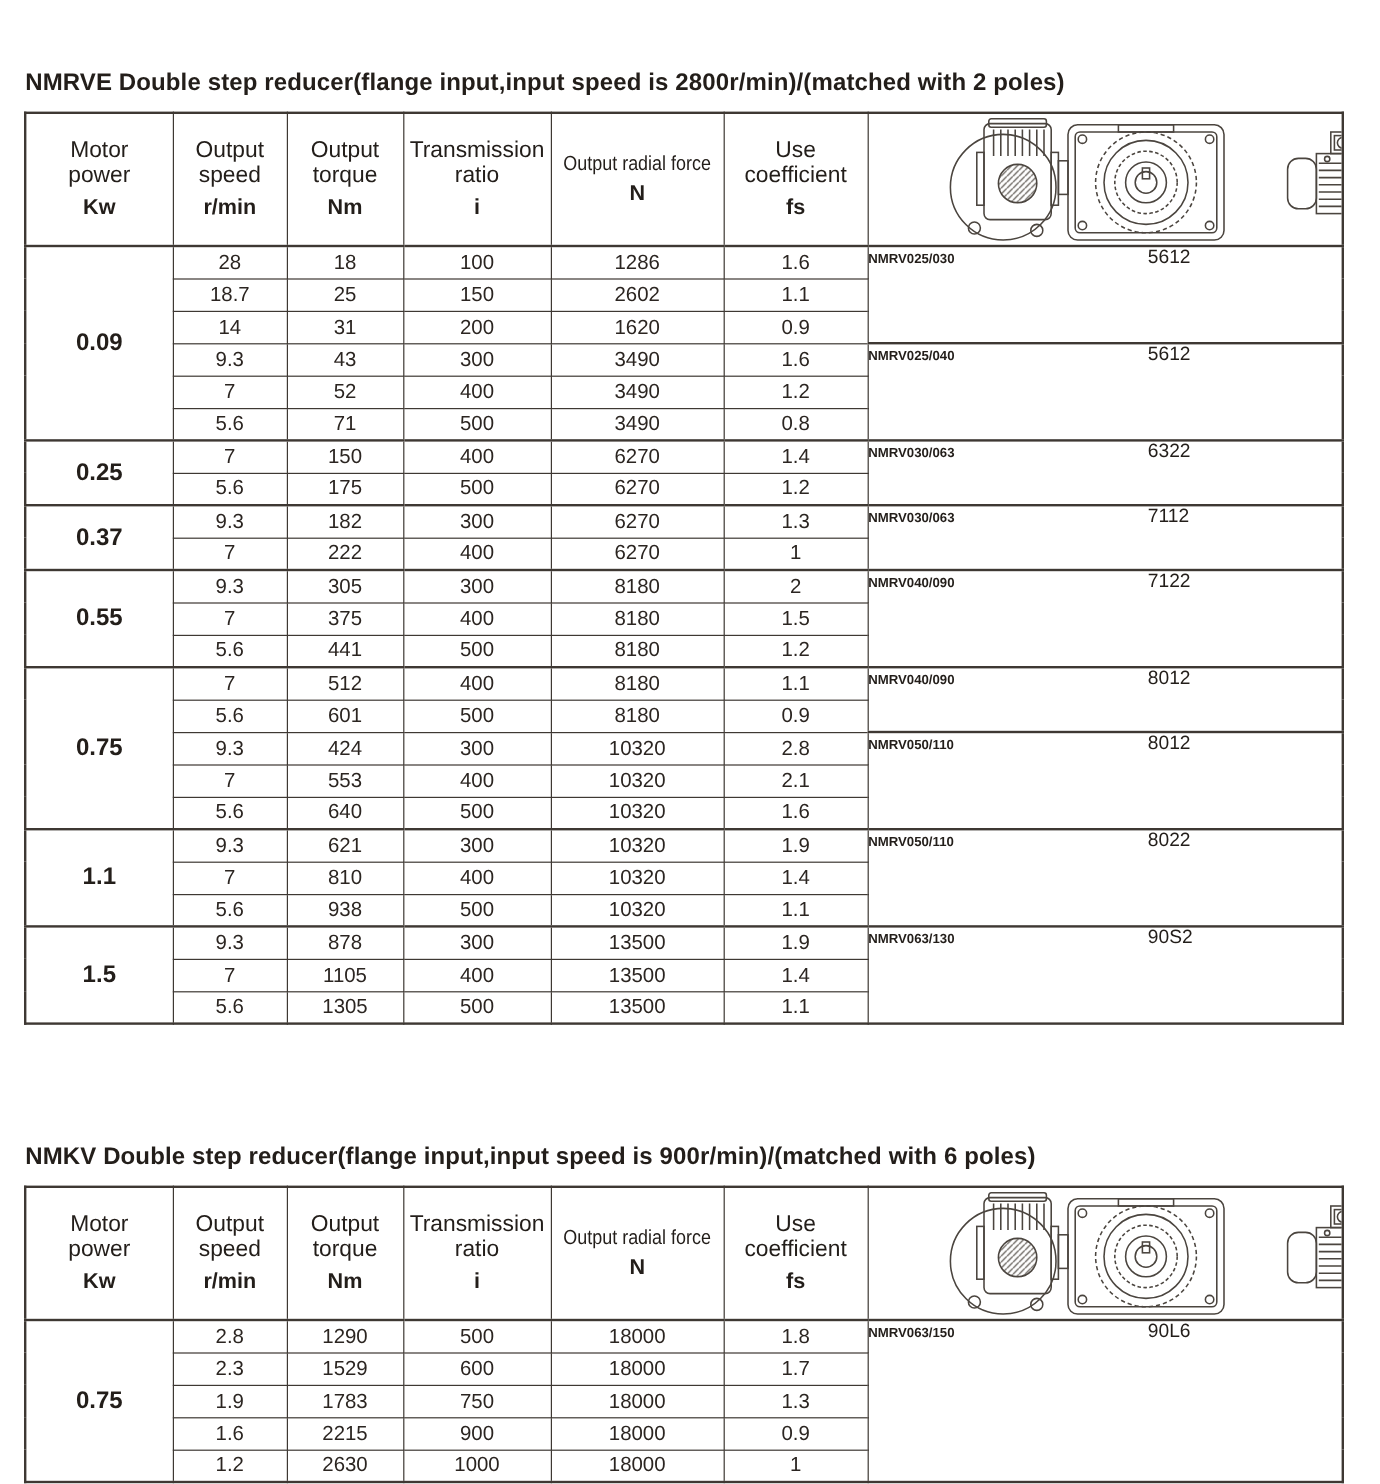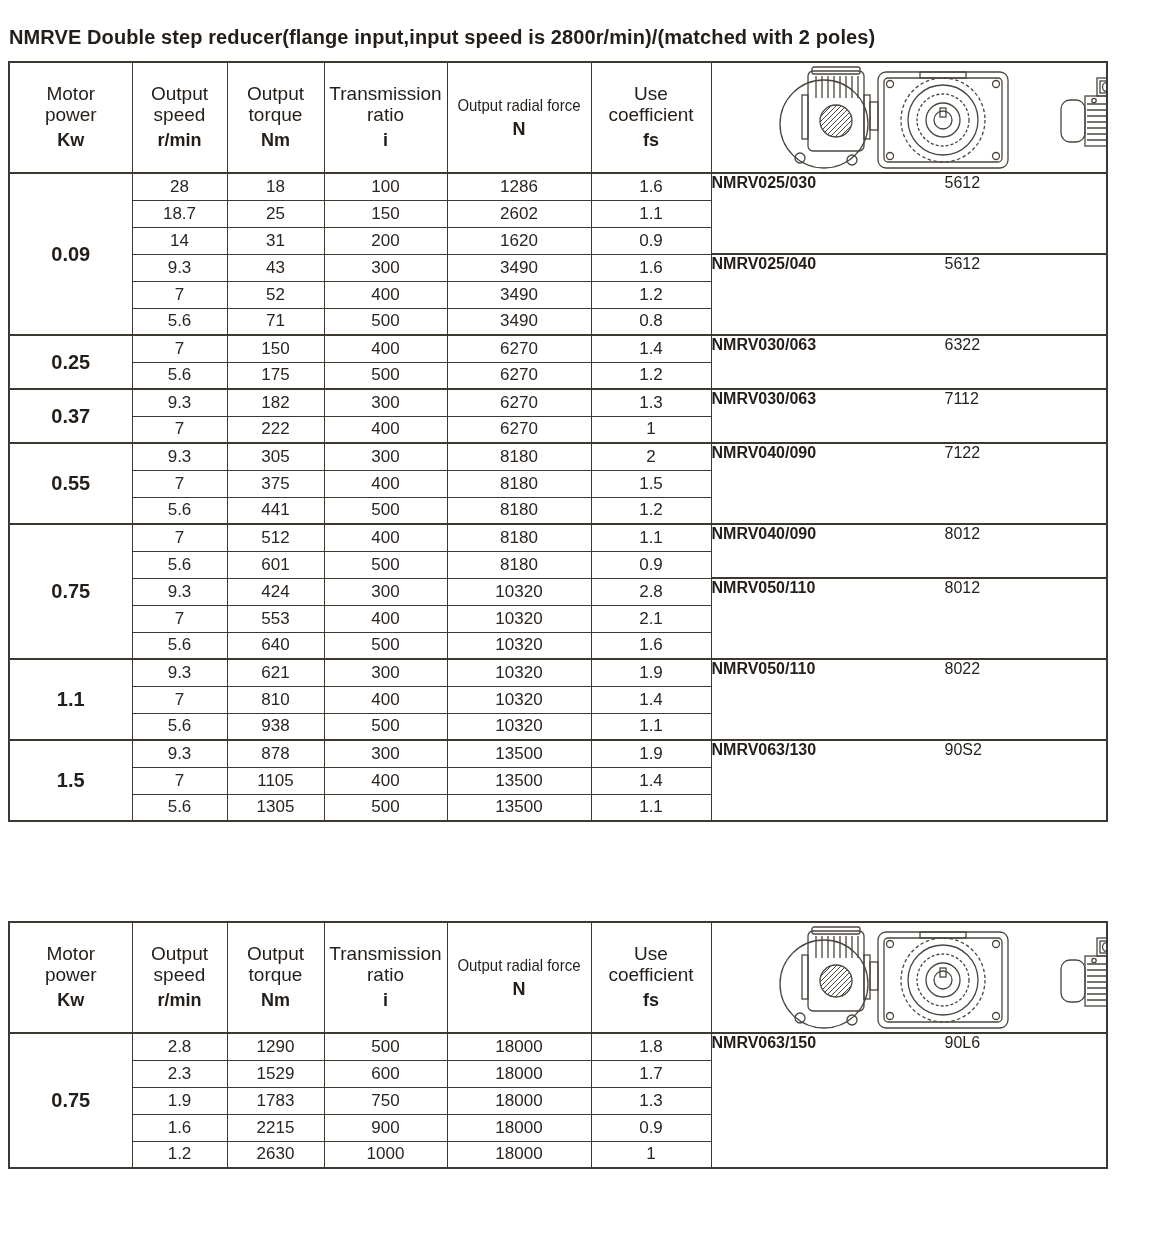--- a/index.html
+++ b/index.html
@@ -8,21 +8,21 @@
     --ink-strong:#231e1a;
   }
   *{box-sizing:border-box;}
   html,body{margin:0;padding:0;background:#ffffff;}
   body{
     width:1150px;height:1237px;
     font-family:"Liberation Sans", sans-serif;
     color:var(--ink);
     overflow:hidden;
   }
-  .page{padding:26px 25px 0 8px;}
+  .page{padding:26px 25px 0 20px;margin-top:32px;}
   .section-title{
     margin:0 0 12px 1px;
     font-size:20px;font-weight:700;
     color:var(--ink-strong);
     letter-spacing:.1px;
     white-space:nowrap;
   }
   .section + .section{margin-top:99px;}
   table.spec{
     border-collapse:collapse;
@@ -53,21 +53,21 @@
     font-size:17px;color:var(--ink);
   }
   td.power-cell{
     text-align:center;vertical-align:middle;
     font-size:20px;font-weight:700;color:var(--ink-strong);
   }
   td.model-cell{
     vertical-align:top;text-align:left;
     padding:4px 0 0 56px;
   }
-  .model-name{display:inline-block;width:233px;font-size:16px;font-weight:700;color:var(--ink-strong);}
+  .model-name{display:inline-block;width:233px;font-size:11px;font-weight:700;color:var(--ink-strong);}
   .motor-size{display:inline-block;font-size:16px;font-weight:400;color:var(--ink-strong);}
   th.images-cell{padding:0;}
   .img-wrap{
     display:flex;align-items:center;justify-content:flex-start;
     padding-left:60px;gap:46px;
   }
   .drawing{display:inline-block;line-height:0;}
   svg.lineart{stroke:#4b453f;fill:none;stroke-width:1.3;}
 </style>
 </head>
@@ -356,20 +356,21 @@
             <td class="num">1305</td>
             <td class="num">500</td>
             <td class="num">13500</td>
             <td class="num">1.1</td>
           </tr>
         </tbody>
       </table>
   </div>
 
   <div class="section">
+    <h2 class="section-title">NMKV Double step reducer(flange input,input speed is 900r/min)/(matched with 6 poles)</h2>
     <table class="spec">
         <colgroup>
           <col style="width: 123px;">
           <col style="width: 95px;">
           <col style="width: 97px;">
           <col style="width: 123px;">
           <col style="width: 144px;">
           <col style="width: 120px;">
           <col style="width: 396px;">
         </colgroup>

